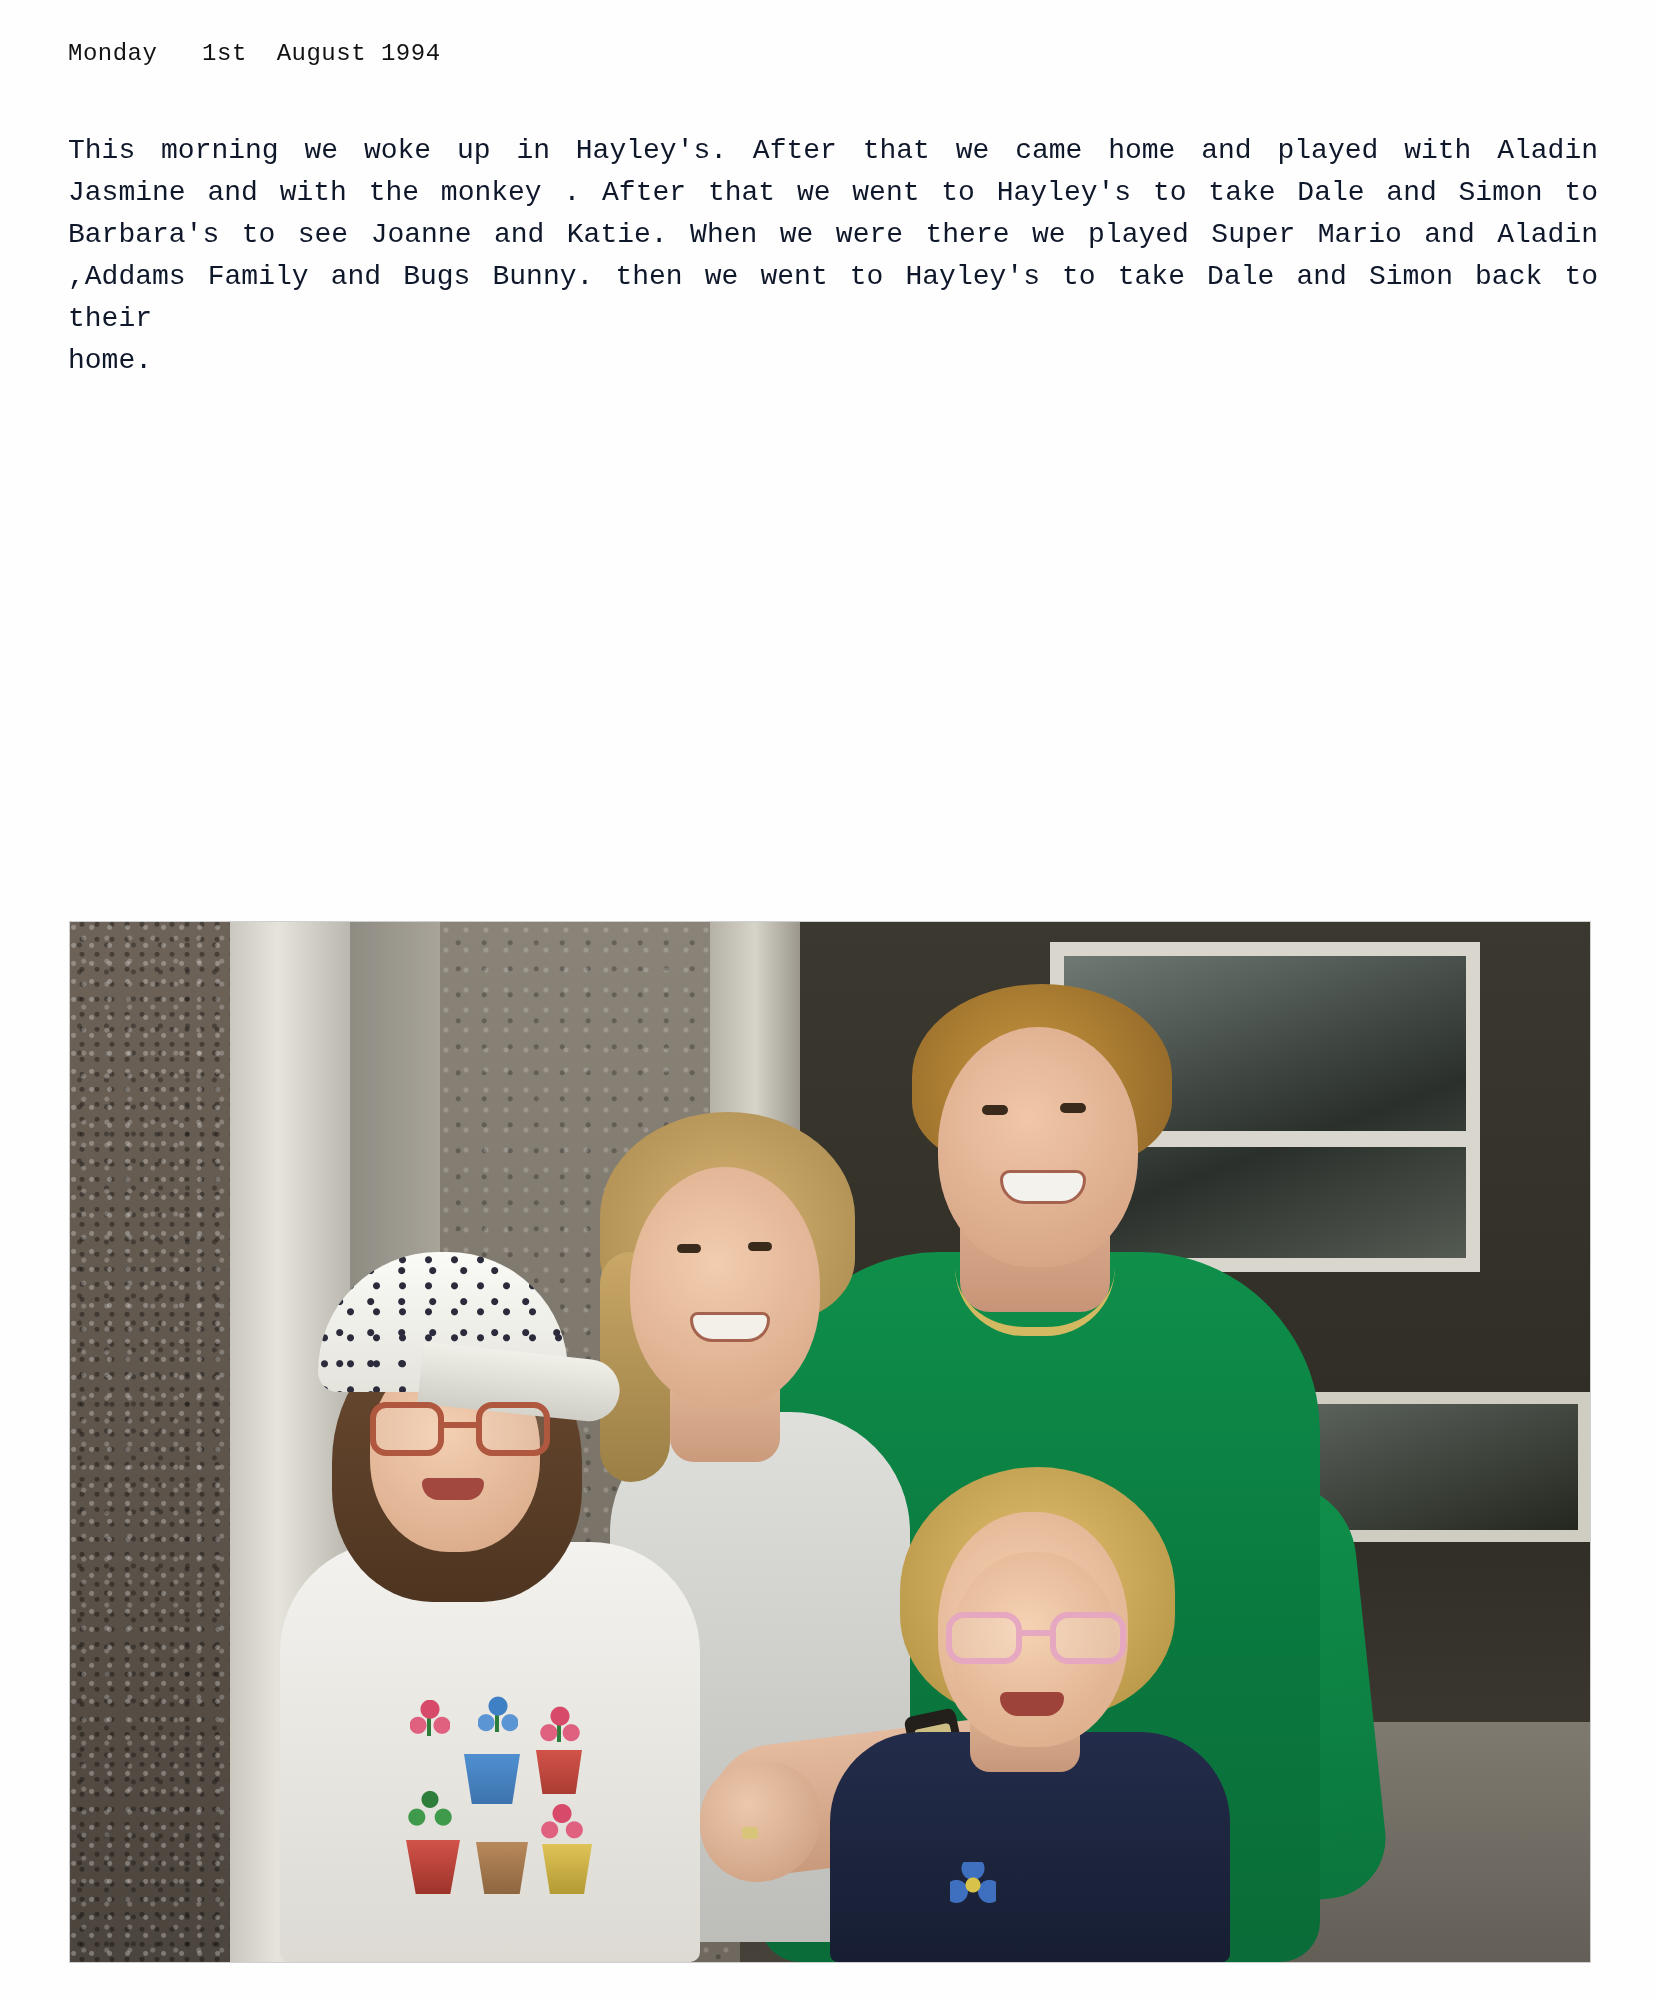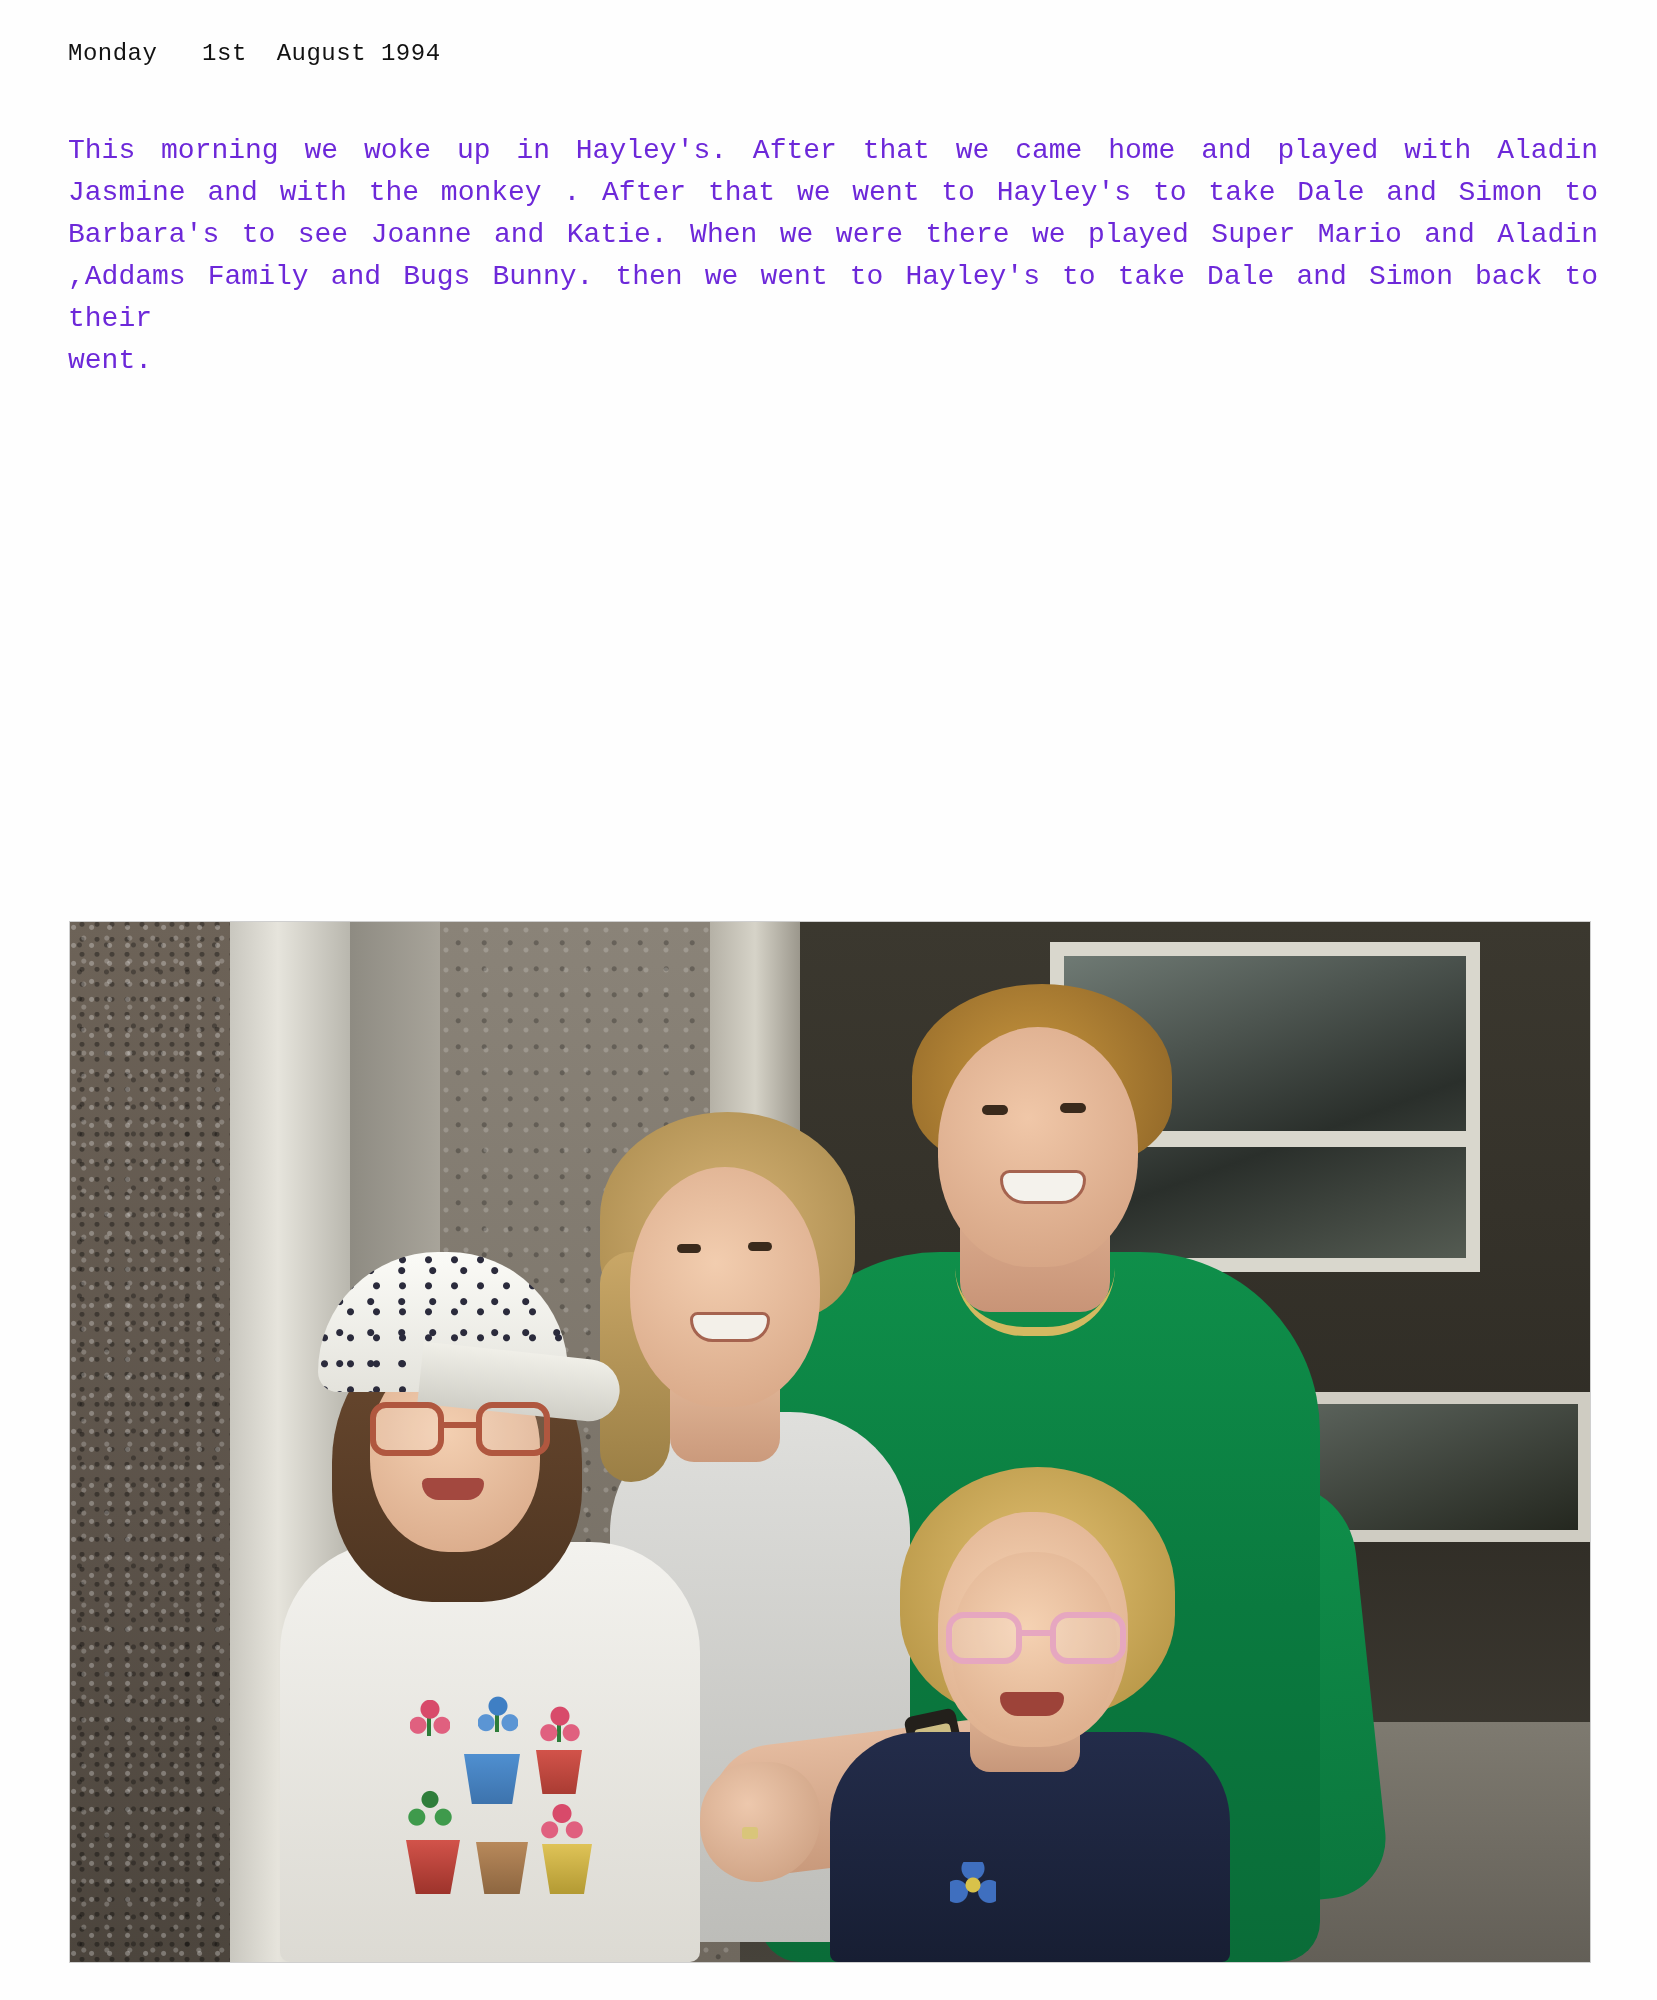--- a/index.html
+++ b/index.html
@@ -34,21 +34,21 @@
 
   .diary-body {
     position: absolute;
     left: 68px;
     top: 130px;
     width: 1530px;
     font-size: 28px;
     line-height: 42px;
     text-align: justify;
     text-justify: inter-word;
-    color: #6d28d9;
+    color: #0f172a;
     word-spacing: 2px;
   }
   .diary-body .lastline {
     display: block;
     text-align: left;
   }
 
   
   .photo {
     position: absolute;
@@ -432,21 +432,21 @@
 </style>
 </head>
 <body>
 
 <div class="page">
 
   <div class="diary-date">Monday   1st  August 1994</div>
 
   <div class="diary-body">
     <span>This morning we woke up in Hayley's. After that we came home and played with Aladin Jasmine and with the monkey . After that we went to Hayley's to take Dale and Simon to Barbara's to see Joanne and Katie. When we were there we played Super Mario and Aladin ,Addams Family and Bugs Bunny. then we went to Hayley's to take Dale and Simon back to their</span>
-    <span class="lastline">went.</span>
+    <span class="lastline">home.</span>
   </div>
 
   <div class="photo">
 
     <div class="bg-wall-left"></div>
     <div class="bg-doorframe"></div>
     <div class="bg-doorframe2"></div>
     <div class="bg-wall-mid"></div>
     <div class="bg-dark-right"></div>
     <div class="bg-pillar"></div>

